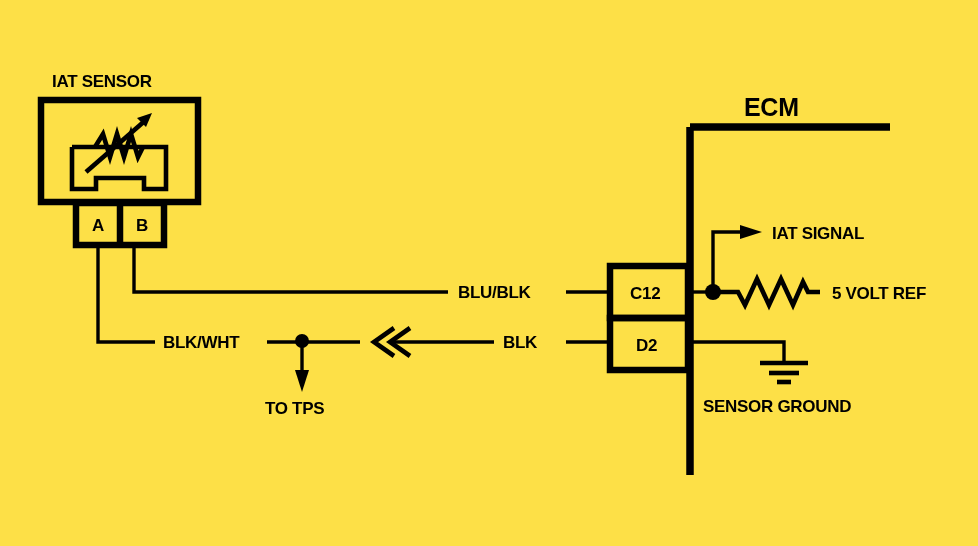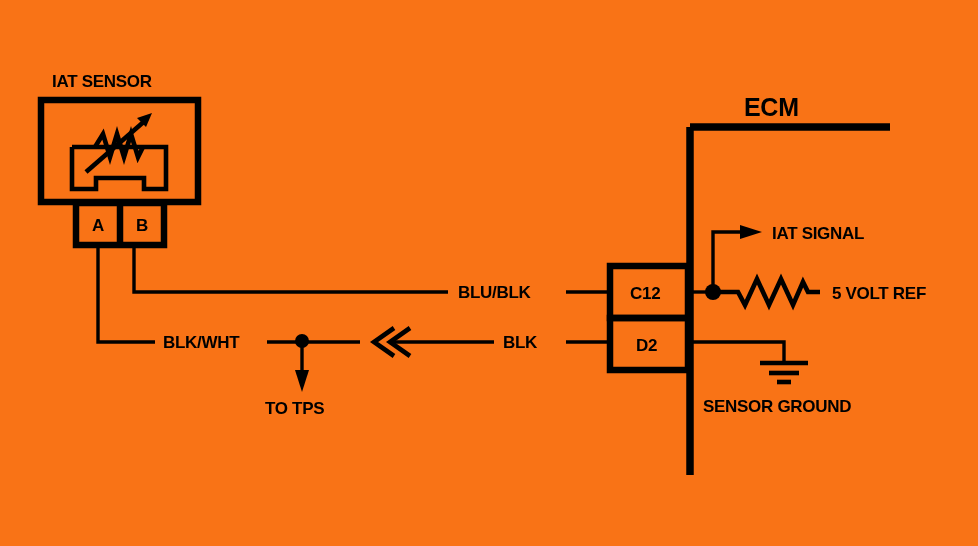--- a/index.html
+++ b/index.html
@@ -10,21 +10,21 @@
   body {
     width: 978px;
     height: 546px;
     overflow: hidden;
     font-family: "Liberation Sans", sans-serif;
   }
   #diagram-root {
     position: relative;
     width: 978px;
     height: 546px;
-    background: #f97316;
+    background: #fde047;
   }
   svg.wiring {
     display: block;
     width: 978px;
     height: 546px;
   }
   svg.wiring text {
     font-family: "Liberation Sans", sans-serif;
     font-weight: bold;
     fill: #000000;

